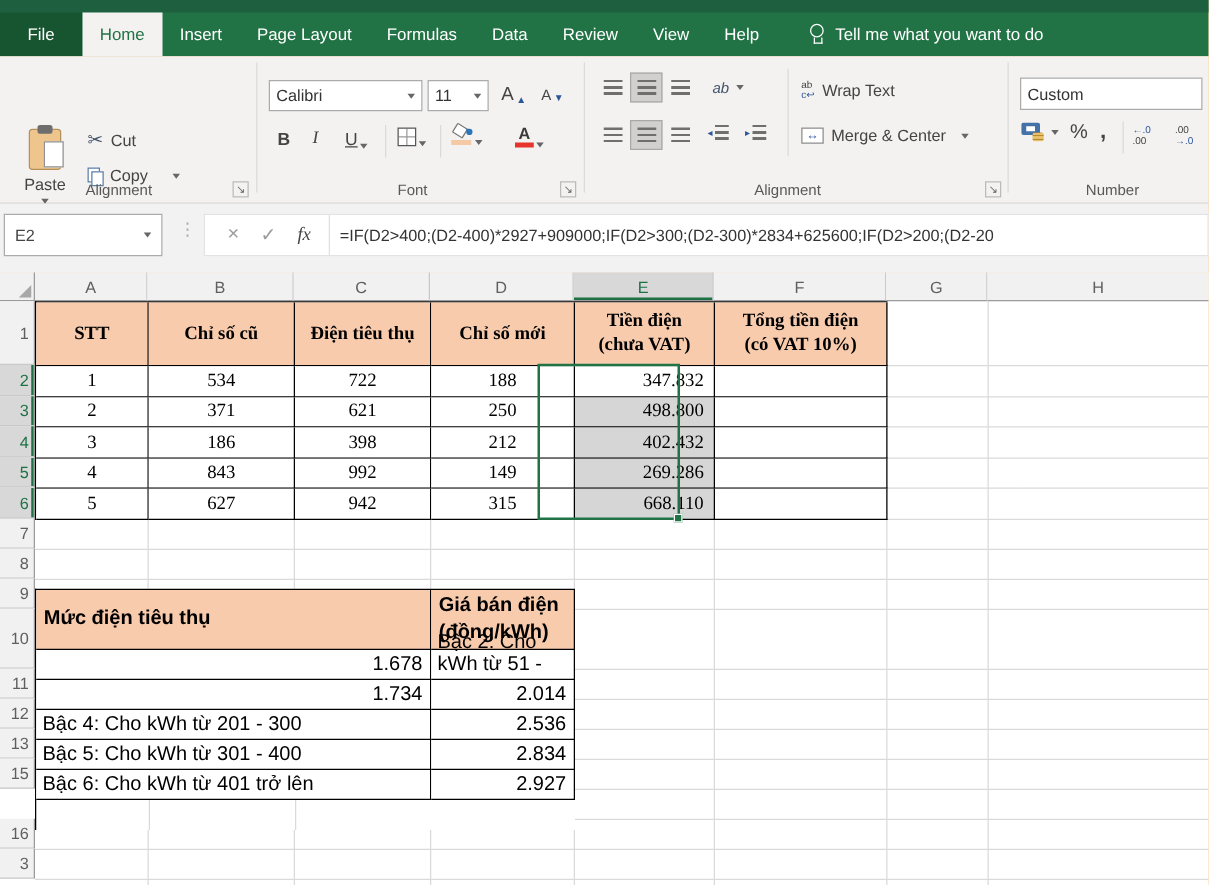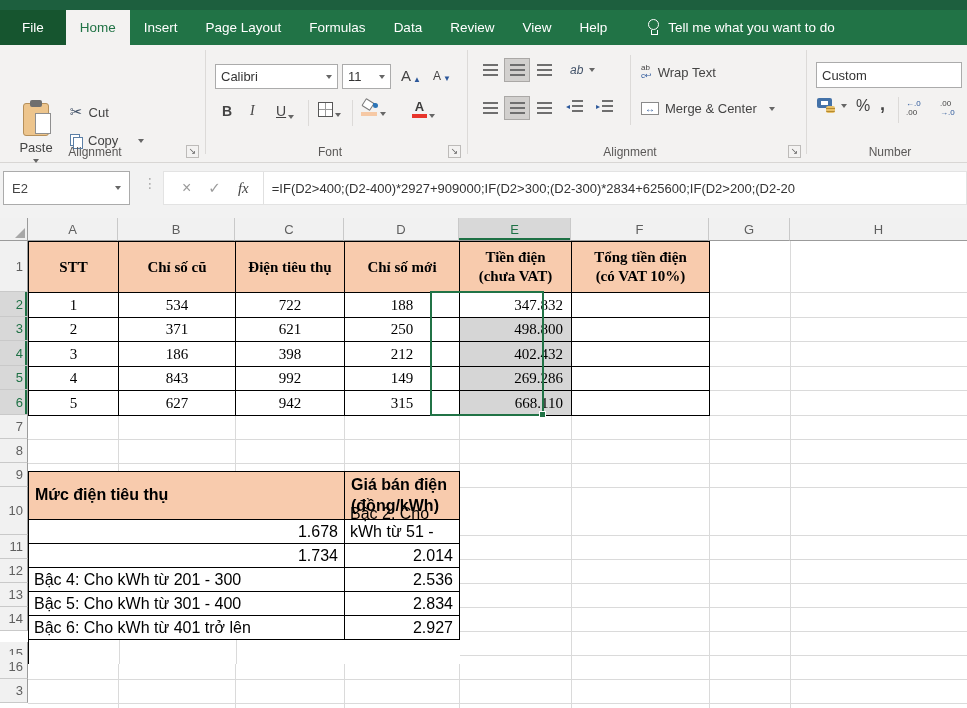--- a/index.html
+++ b/index.html
@@ -345,21 +345,21 @@
     <div class="rowhead sel" style="top:148px;height:24px;">5</div>
     <div class="rowhead sel" style="top:172px;height:25px;">6</div>
     <div class="rowhead" style="top:197px;height:24px;">7</div>
     <div class="rowhead" style="top:221px;height:24px;">8</div>
     <div class="rowhead" style="top:245px;height:24px;">9</div>
     <div class="rowhead" style="top:269px;height:48px;">10</div>
     <div class="rowhead" style="top:317px;height:24px;">11</div>
     <div class="rowhead" style="top:341px;height:24px;">12</div>
     <div class="rowhead" style="top:365px;height:24px;">13</div>
     <div class="rowhead" style="top:389px;height:24px;">14</div>
-    <div class="rowhead" style="top:389px;height:24px;margin-top:35px;">15</div>
+    <div class="rowhead" style="top:389px;height:24px;">15</div>
     <div class="rowhead" style="top:437px;height:24px;">16</div>
     <div class="rowhead" style="top:461px;height:24px;">3</div>
 
     <div class="gridlines"></div>
 
     <div class="t1">
       <div class="hd">STT</div>
       <div class="hd">Chỉ số cũ</div>
       <div class="hd">Điện tiêu thụ</div>
       <div class="hd">Chỉ số mới</div>

